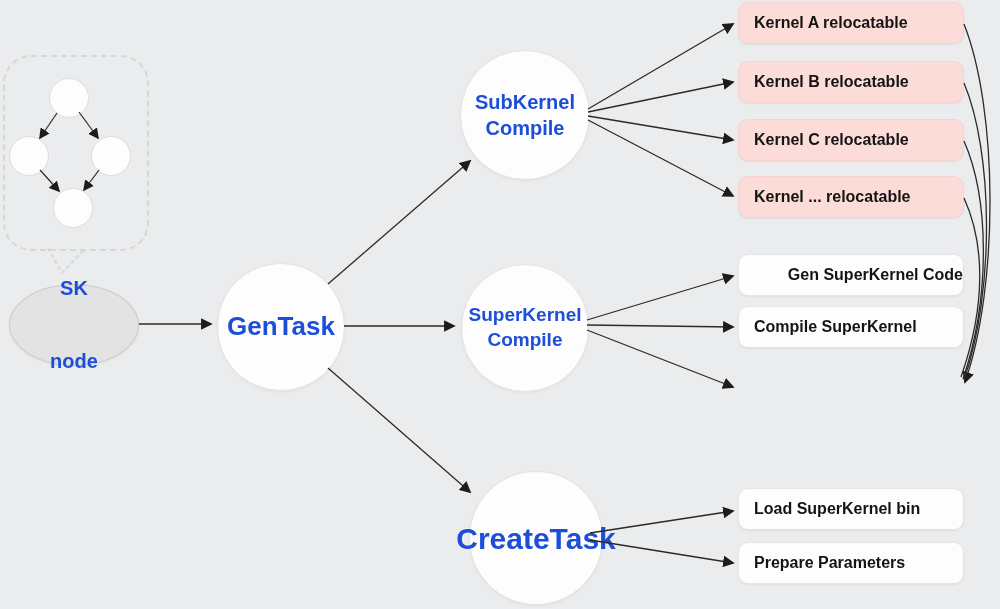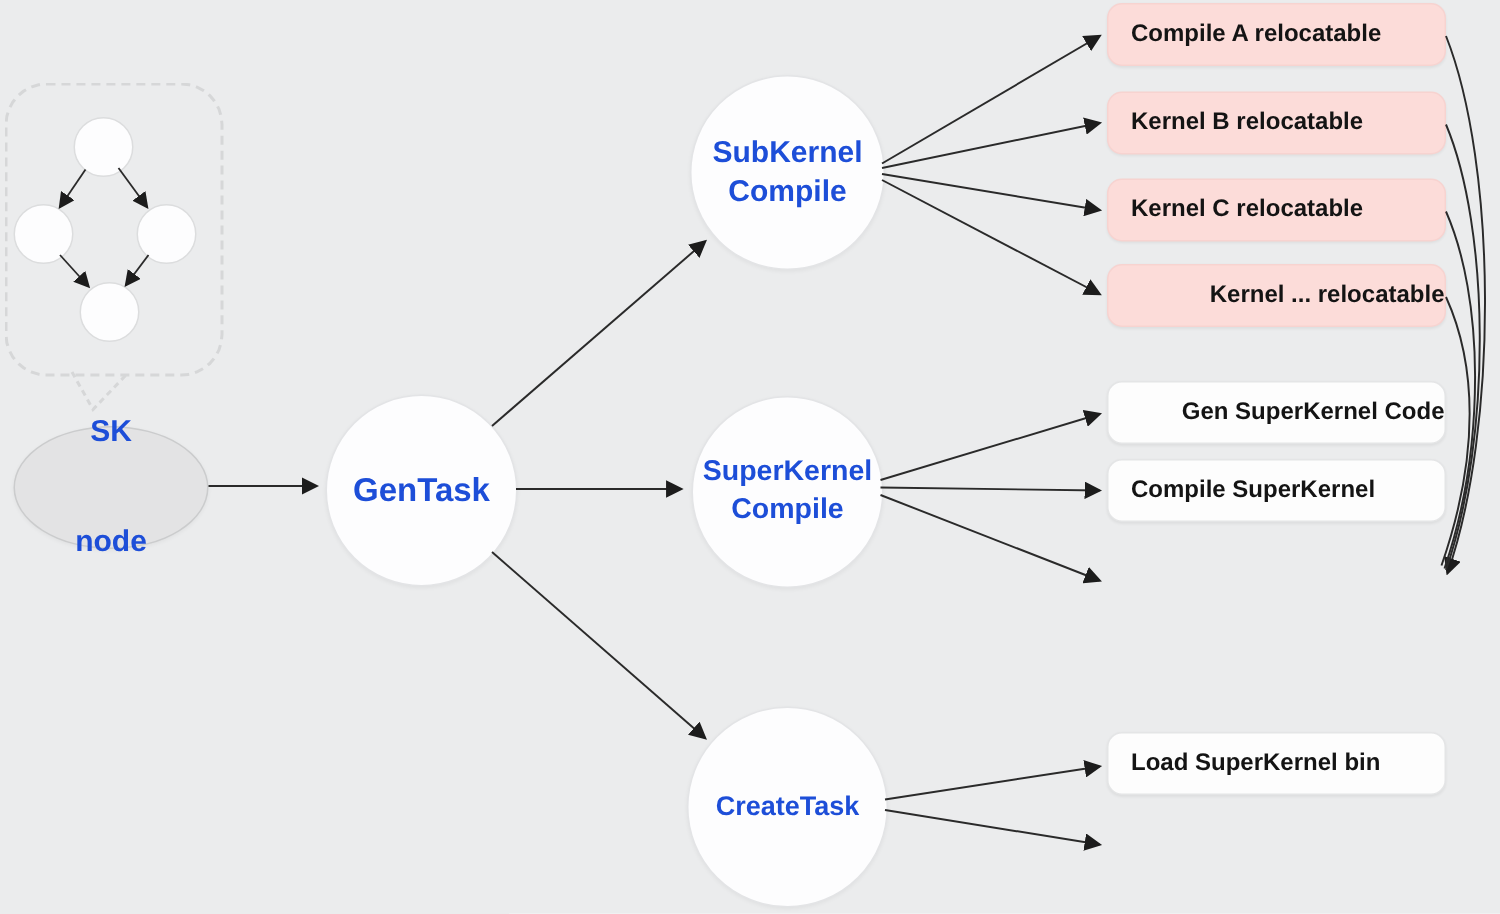--- a/index.html
+++ b/index.html
@@ -56,24 +56,24 @@
   .node-sk {
     left: 9px; top: 284px;
     width: 128px; height: 80px;
     border-radius: 50%;
     background: #e3e3e4;
     border: 1px solid #cbcccd;
     font-size: 20px;
     line-height: 1.25;
     gap: 48px;
   }
-  .node-gentask   { left: 217px; top: 263px; width: 126px; height: 126px; font-size: 22px; }
+  .node-gentask   { left: 217px; top: 263px; width: 126px; height: 126px; font-size: 26px; }
   .node-subk      { left: 460px; top: 50px;  width: 128px; height: 128px; font-size: 20px; }
   .node-superk    { left: 461px; top: 264px; width: 126px; height: 126px; font-size: 19px; }
-  .node-createtask{ left: 458px; top: 471px; width: 132px; height: 132px; font-size: 18px; }
+  .node-createtask{ left: 469px; top: 471px; width: 132px; height: 132px; font-size: 30px; }
   
   .box {
     position: absolute;
     left: 738px;
     width: 226px;
     height: 42px;
     border-radius: 10px;
     display: flex;
     align-items: center;
     padding-left: 15px;
@@ -84,21 +84,21 @@
     z-index: 2;
     box-shadow: 0 1px 2px rgba(0,0,0,0.06);
   }
   .box-white  { background: #fdfdfd; border: 1px solid #e4e5e6; }
   .box-pink   { background: #fcdcd9; border: 1px solid #f7d3d0; }
   .box-salmon { background: #f7b5aa; border: 1px solid #f0aca1; }
 
   .b-kernel-a    { top: 2px; }
   .b-kernel-b    { top: 61px; }
   .b-kernel-c    { top: 119px; }
-  .b-kernel-dots { top: 176px; justify-content: flex-end; }
+  .b-kernel-dots { top: 176px; }
   .b-gen-code    { top: 254px; justify-content: flex-end; }
   .b-compile-sk  { top: 306px; }
   .b-link-sk     { top: 367px; }
   .b-load-bin    { top: 488px; align-items: center; }
   .b-prepare     { top: 542px; }
 </style>
 </head>
 <body>
 
 <div class="stage">
@@ -126,41 +126,44 @@
   <div class="circle-node node-superk">
     <span>SuperKernel</span>
     <span>Compile</span>
   </div>
 
   <div class="circle-node node-createtask">
     <span>CreateTask</span>
   </div>
 
   <div class="box box-pink b-kernel-a">
-    <span>Compile A relocatable</span>
+    <span>Kernel A relocatable</span>
   </div>
   <div class="box box-pink b-kernel-c">
     <span>Kernel C relocatable</span>
   </div>
   <div class="box box-pink b-kernel-b">
     <span>Kernel B relocatable</span>
   </div>
   <div class="box box-pink b-kernel-dots">
     <span>Kernel ... relocatable</span>
   </div>
 
   <div class="box box-white b-gen-code">
     <span>Gen SuperKernel Code</span>
   </div>
   <div class="box box-white b-compile-sk">
     <span>Compile SuperKernel</span>
   </div>
 
   <div class="box box-white b-load-bin">
     <span>Load SuperKernel bin</span>
+  </div>
+  <div class="box box-white b-prepare">
+    <span>Prepare Parameters</span>
   </div>
 
   <svg class="edges" viewBox="0 0 1000 609" xmlns="http://www.w3.org/2000/svg">
     <defs>
       <marker id="arrow" viewBox="0 0 10 10" refX="8.5" refY="5" markerWidth="9" markerHeight="9" orient="auto-start-reverse">
         <path d="M0,0 L10,5 L0,10 z" fill="#1c1c1c"></path>
       </marker>
     </defs>
 
     <path d="M 48 248 L 62 273 L 84 250" fill="none" stroke="#d6d7d8" stroke-width="2" stroke-dasharray="4 3"></path>

